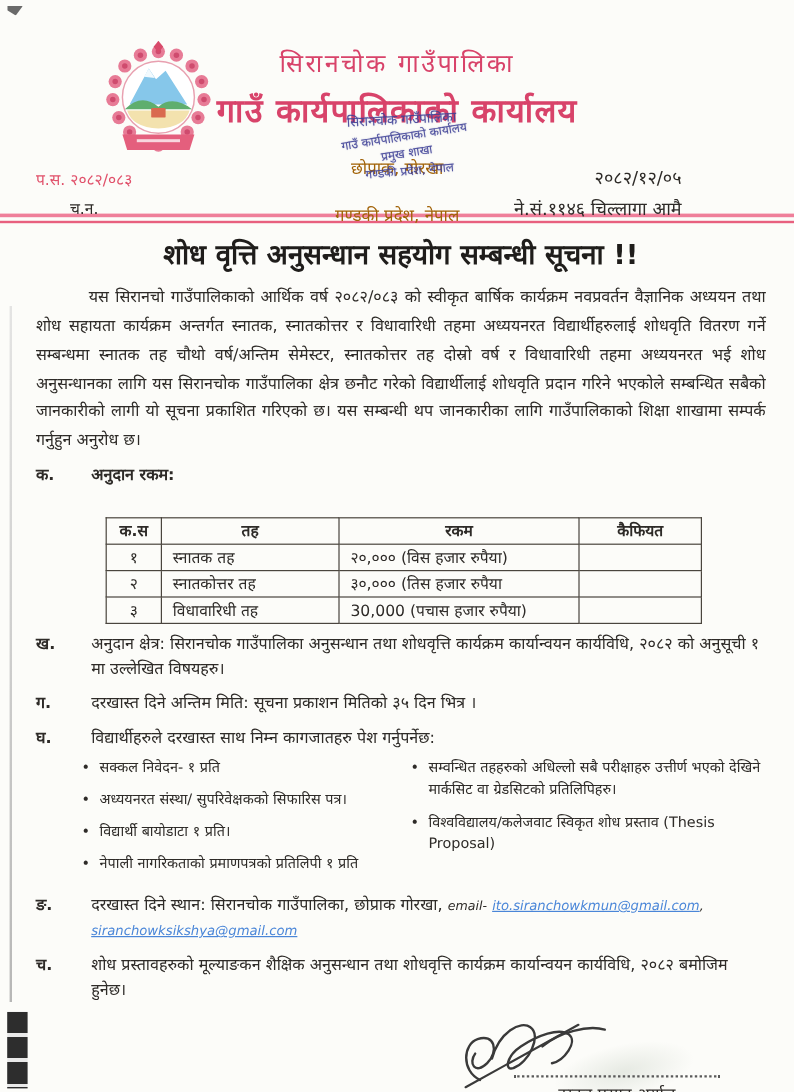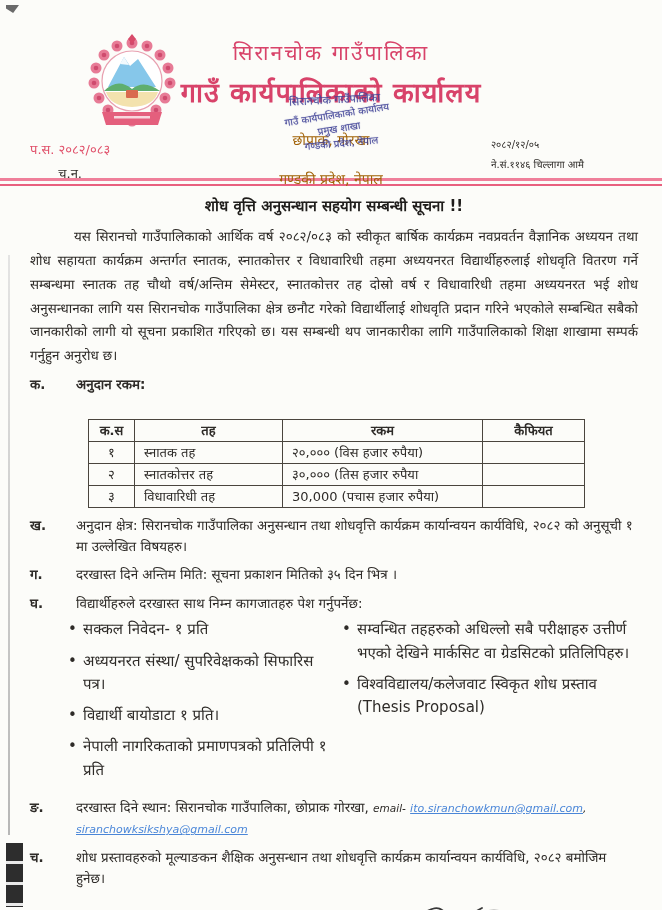--- a/index.html
+++ b/index.html
@@ -22,46 +22,46 @@
   .head-center { position:absolute; left:0; right:0; top:38px; text-align:center; }
   .muni  { font-size:21px; letter-spacing:2px; color:#d8436a; }
   .office{ font-size:27px; font-weight:bold; letter-spacing:1px; color:#d8436a; margin-top:7px; }
   .addr  { font-size:14px; color:#a16207; margin-top:20px; }
   .stamp { position:absolute; left:243px; top:92px; width:190px; text-align:center;
     transform:rotate(-9deg); color:rgba(64,66,150,.85); font-size:10px; line-height:1.45;
     text-shadow:0 0 1px rgba(64,66,150,.55); pointer-events:none; }
   .stamp .s0 { font-size:11px; transform:rotate(6deg); }
   .stamp .s3 { transform:rotate(4deg); }
   .refs-left  { position:absolute; left:30px;  top:140px; font-size:13px;text-align:center; }
-  .refs-right { position:absolute; right:78px; top:137px; font-size:10px; }
+  .refs-right { position:absolute; right:94px; top:137px; font-size:15px; text-align:right; }
   .ref-red { color:#e0506a; }
   .refs-left > div + div, .refs-right > div + div { margin-top:6px; }
   
   .double-rule { height:8px; border-top:3px solid #ef7f9a; border-bottom:2px solid #e8607f; }
   
   .content { padding:0 24px 0 30px; }
-  .notice-title { text-align:center; font-size:15px; font-weight:bold; color:#1f1d1b; margin-top:9px; }
+  .notice-title { text-align:center; font-size:23px; font-weight:bold; color:#1f1d1b; margin-top:9px; }
   .body-par { margin-top:10px; font-size:13.4px; line-height:1.78; text-align:justify; text-indent:44px; }
   .sec { display:flex; margin-top:7px; font-size:13.4px; line-height:1.6; }
   .sec .letter { width:26px; flex:none; font-weight:600; }
   .sec .text { flex:1;margin-left:20px; }
   .sec-ka { margin-top:6px; font-weight:600; }
   
   table.grant { border-collapse:collapse; margin:23px 0 6px 58px; font-size:13px; }
   table.grant th, table.grant td { border:1.5px solid #4a453e; padding:1px 9px; height:22px; font-weight:normal; }
   table.grant th { font-weight:600; text-align:center; }
   .col-sn  { width:46px;  text-align:center; }
   .col-lvl { width:148px; }
   .col-amt { width:200px; }
   .col-rem { width:102px; }
   
   .docs { display:flex; margin-top:4px; }
   .docs .col-l { width:308px; padding-left:38px; }
   .docs .col-r { flex:1; padding-left:4px; }
-  .bullet { position:relative; padding-left:15px; font-size:15px; line-height:1.55; margin-bottom:8px; }
+  .bullet { position:relative; padding-left:15px; font-size:12px; line-height:1.55; margin-bottom:8px; }
   .bullet::before { content:"•"; position:absolute; left:0; top:0; }
   
   .email-label { font-size:10.5px; font-style:italic; }
   .link-blue { color:#4a86d8; text-decoration:underline; font-size:11px; font-style:italic; cursor:pointer; }
   
   .sig-area { position:relative; height:108px; margin-top:4px; }
   .sig-squiggle { position:absolute; left:352px; top:2px; }
   .sig-dots { position:absolute; left:398px; top:56px; width:172px; border-bottom:2px dotted #5a5a5a; }
   .sig-name { position:absolute; left:378px; top:62px; width:212px; text-align:center; font-size:14px; }
   .sig-desg { position:absolute; left:352px; top:102px; width:230px; text-align:center; font-size:13.5px; }

